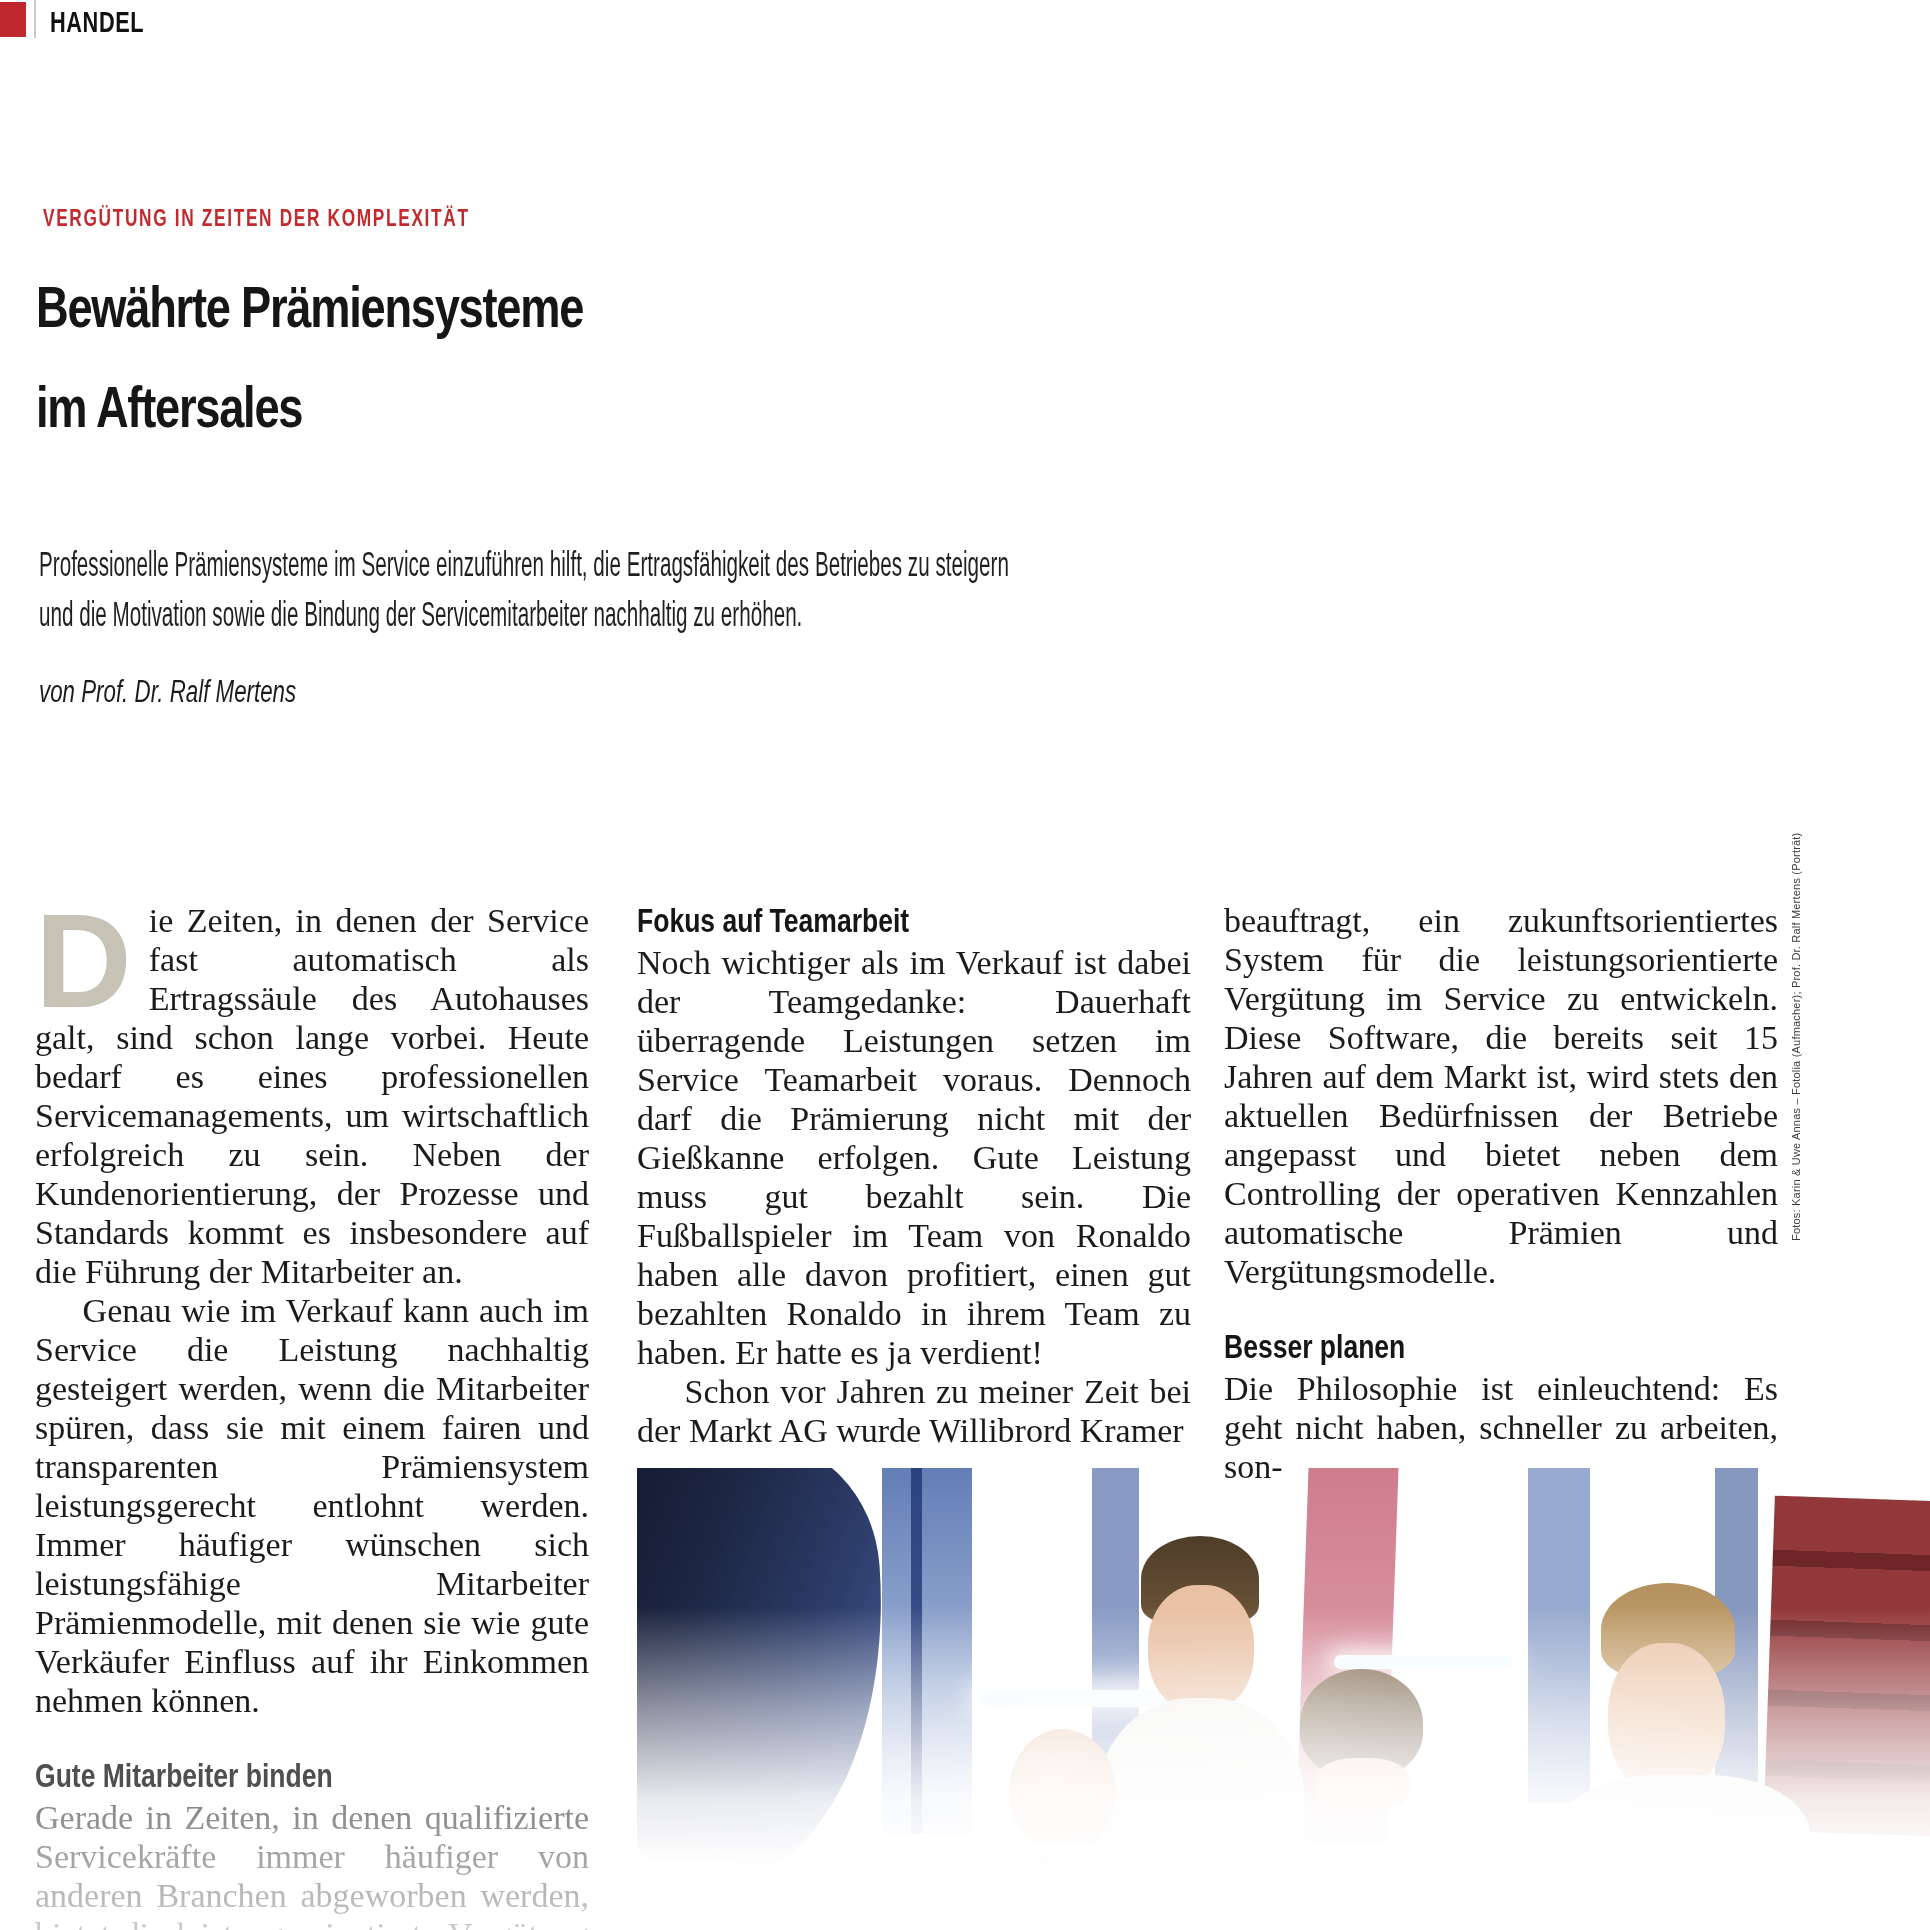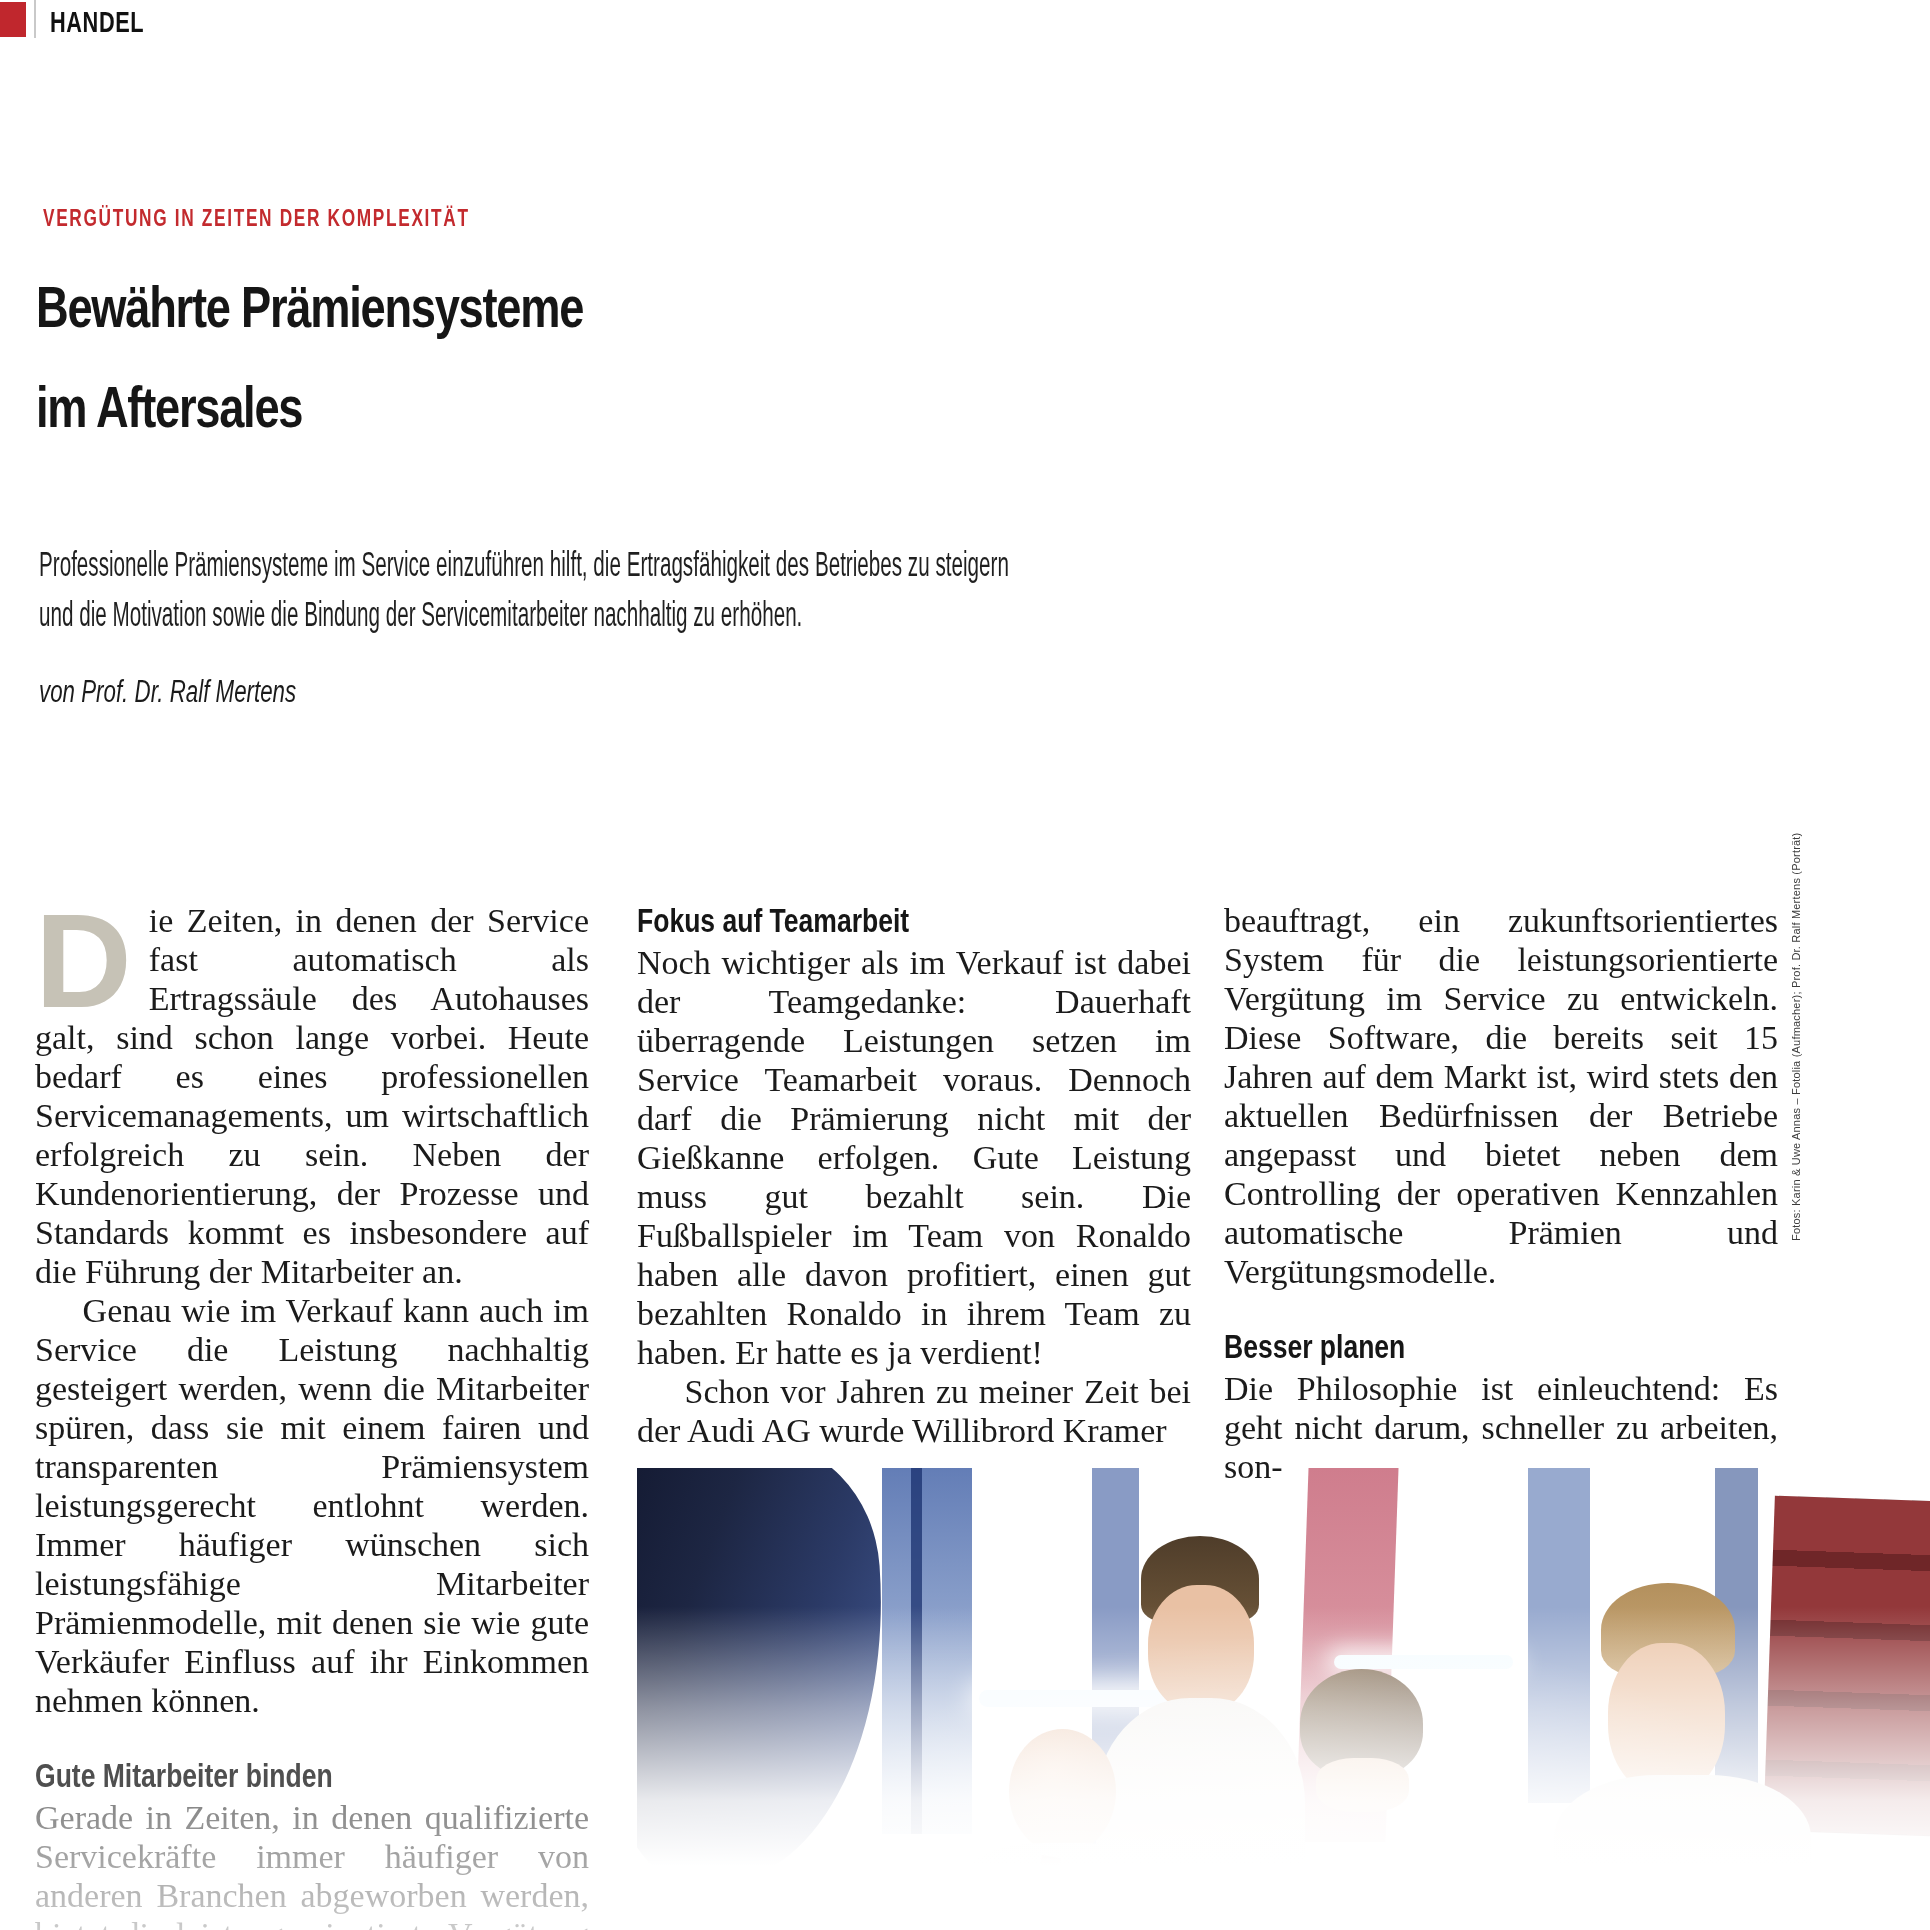--- a/index.html
+++ b/index.html
@@ -107,27 +107,27 @@
 <div class="col col1">
   <p><span class="dropcap">D</span><span>ie Zeiten, in denen der Service fast automatisch als Ertragssäule des Autohauses galt, sind schon lange vorbei. Heute bedarf es eines professionellen Servicemanagements, um wirtschaftlich erfolgreich zu sein. Neben der Kundenorientierung, der Prozesse und Standards kommt es insbesondere auf die Führung der Mitarbeiter an.</span></p>
   <p class="indent">Genau wie im Verkauf kann auch im Service die Leistung nachhaltig gesteigert werden, wenn die Mitarbeiter spüren, dass sie mit einem fairen und transparenten Prämiensystem leistungsgerecht entlohnt werden. Immer häufiger wünschen sich leistungsfähige Mitarbeiter Prämienmodelle, mit denen sie wie gute Verkäufer Einfluss auf ihr Einkommen nehmen können.</p>
   <div class="subhead gray">Gute Mitarbeiter binden</div>
   <p class="fade-para">Gerade in Zeiten, in denen qualifizierte Servicekräfte immer häufiger von anderen Branchen abgeworben werden, bietet die leistungsorientierte Vergütung eine ideale Möglichkeit, gute Mitarbeiter zu binden.</p>
 </div>
 
 <div class="col col2">
   <div class="subhead first">Fokus auf Teamarbeit</div>
   <p>Noch wichtiger als im Verkauf ist dabei der Teamgedanke: Dauerhaft überragende Leistungen setzen im Service Teamarbeit voraus. Dennoch darf die Prämierung nicht mit der Gießkanne erfolgen. Gute Leistung muss gut bezahlt sein. Die Fußballspieler im Team von Ronaldo haben alle davon profitiert, einen gut bezahlten Ronaldo in ihrem Team zu haben. Er hatte es ja verdient!</p>
-  <p class="indent">Schon vor Jahren zu meiner Zeit bei der Audi AG wurde Willibrord Kramer</p>
+  <p class="indent">Schon vor Jahren zu meiner Zeit bei der Markt AG wurde Willibrord Kramer</p>
 </div>
 
 <div class="col col3">
   <p>beauftragt, ein zukunftsorientiertes System für die leistungsorientierte Vergütung im Service zu entwickeln. Diese Software, die bereits seit 15 Jahren auf dem Markt ist, wird stets den aktuellen Bedürfnissen der Betriebe angepasst und bietet neben dem Controlling der operativen Kennzahlen automatische Prämien und Vergütungsmodelle.</p>
   <div class="subhead">Besser planen</div>
-  <p>Die Philosophie ist einleuchtend: Es geht nicht darum, schneller zu arbeiten, son-</p>
+  <p>Die Philosophie ist einleuchtend: Es geht nicht haben, schneller zu arbeiten, son-</p>
 </div>
 
 <div class="photo-credit">Fotos: Karin &amp; Uwe Annas – Fotolia (Aufmacher); Prof. Dr. Ralf Mertens (Porträt)</div>
 
 <div class="photo">
   <div class="ph-car"></div>
   <div class="ph-post-a"></div>
   <div class="ph-post-a-line"></div>
   <div class="ph-post-b"></div>
   <div class="ph-red-band"></div>

